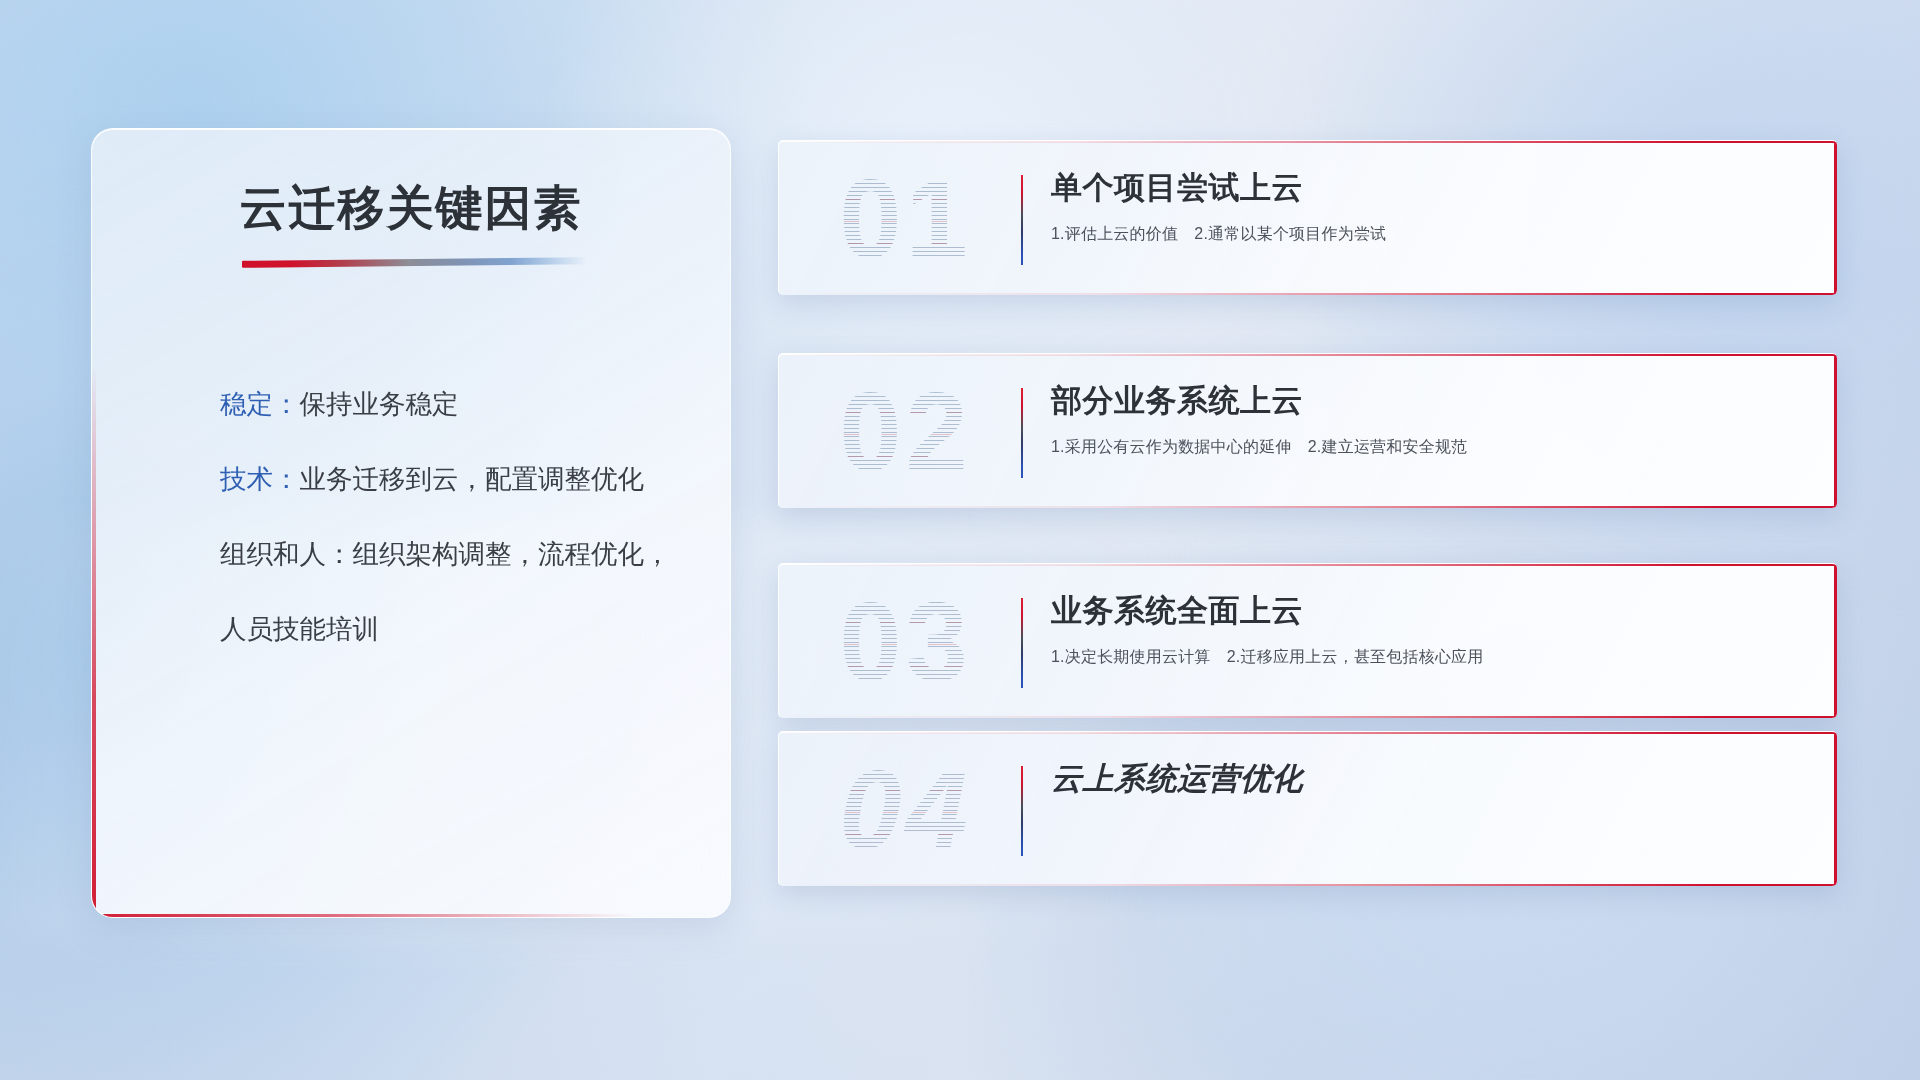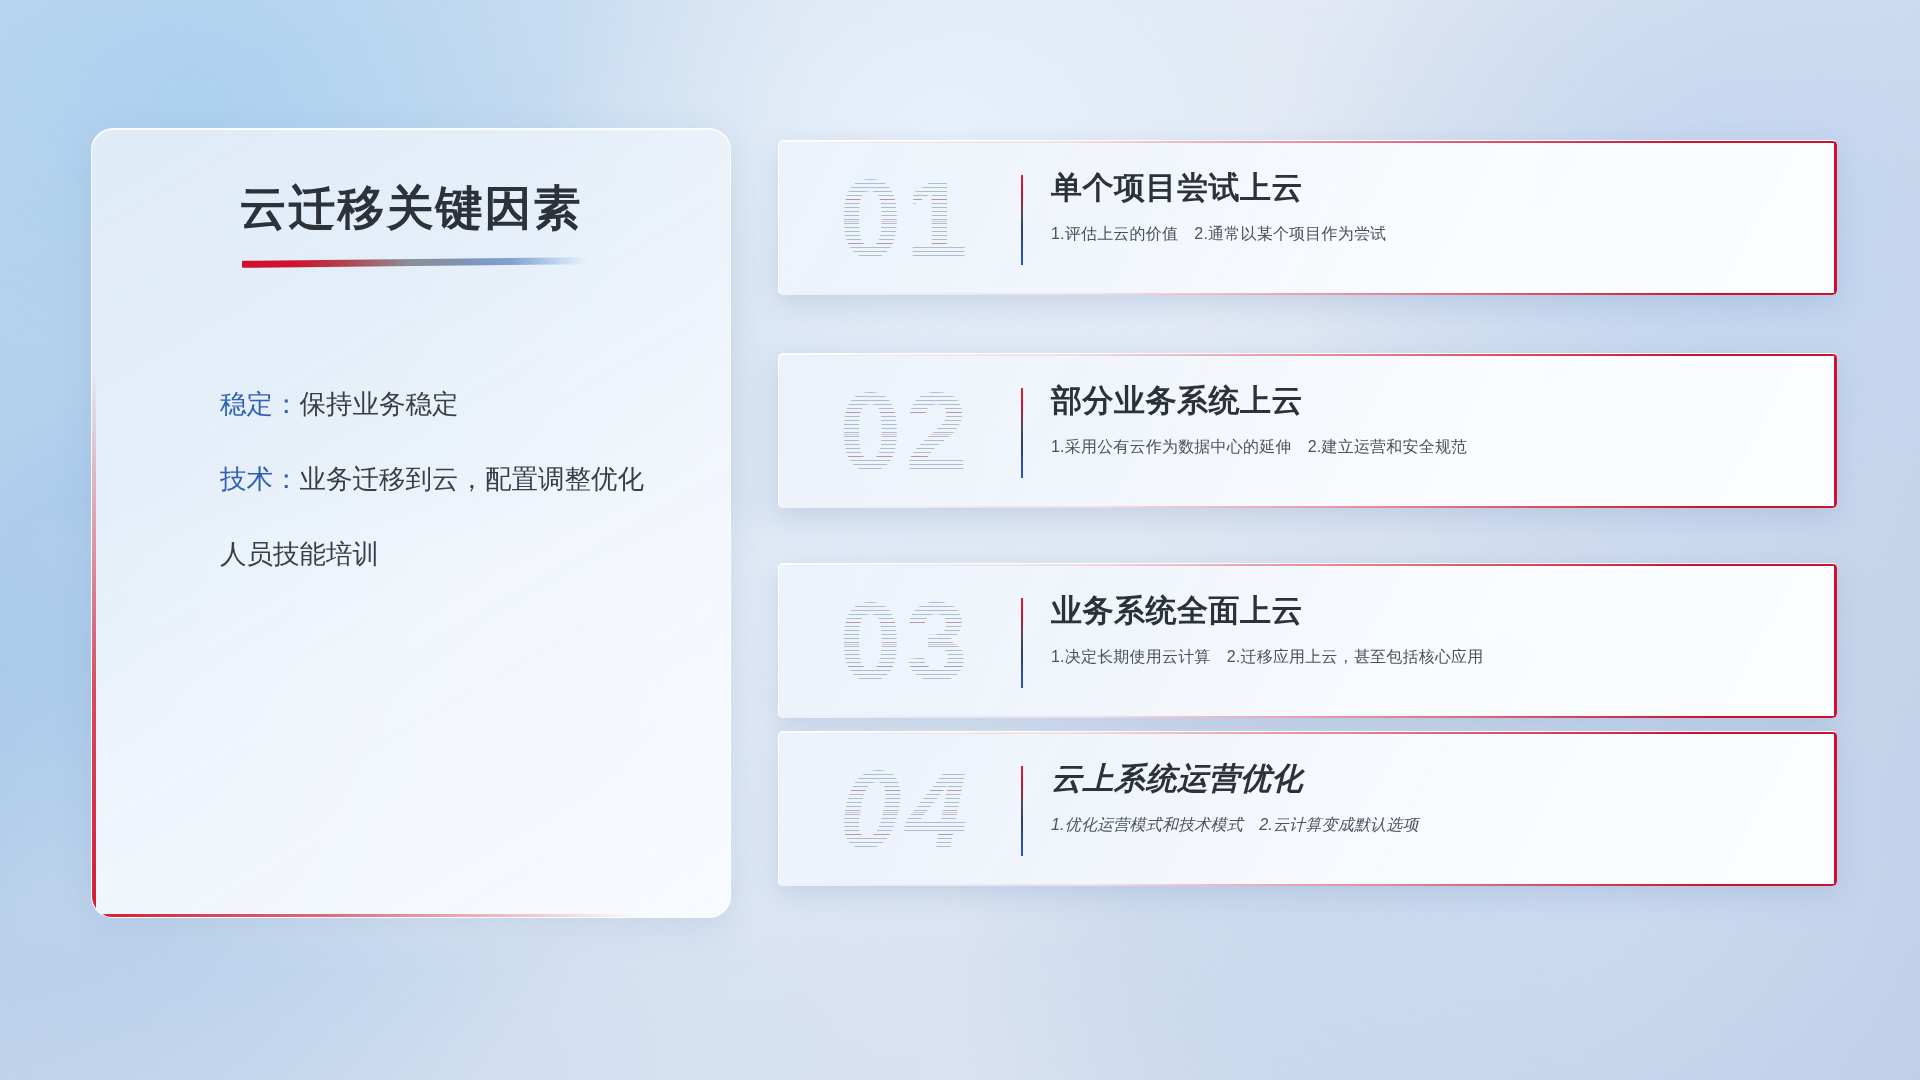--- a/index.html
+++ b/index.html
@@ -196,20 +196,21 @@
 </div>
 
 <div id="stage">
 
   <section id="left-panel">
     <h1 id="panel-title">云迁移关键因素</h1>
     <div id="panel-rule"></div>
     <div id="panel-list">
         <div class="panel-row"><span class="k">稳定：</span><span class="v">保持业务稳定</span></div>
         <div class="panel-row"><span class="k">技术：</span><span class="v">业务迁移到云，配置调整优化</span></div>
+        <div class="panel-row"><span class="k dark">组织和人：</span><span class="v">组织架构调整，流程优化，</span></div>
         <div class="panel-row"><span class="k dark"></span><span class="v">人员技能培训</span></div>
       </div>
   </section>
 
   <div id="cards-container">
       <section class="card" style="top: 140px;">
         <div class="card-accent-top"></div>
         <div class="card-accent-bottom"></div>
         <div class="card-accent-right"></div>
         <div class="card-num">01</div>
@@ -239,17 +240,16 @@
         <div class="card-desc">1.决定长期使用云计算　2.迁移应用上云，甚至包括核心应用</div>
       </section>
       <section class="card" style="top: 731px; font-style: italic;">
         <div class="card-accent-top"></div>
         <div class="card-accent-bottom"></div>
         <div class="card-accent-right"></div>
         <div class="card-num">04</div>
         <div class="card-num-tint">04</div>
         <div class="card-divider"></div>
         <div class="card-title">云上系统运营优化</div>
-        <div class="card-desc">1.优化运营模式和技术模式　2.云计算变成默认选项</div>
       </section>
     </div>
 
 </div>
 
 </body></html>

